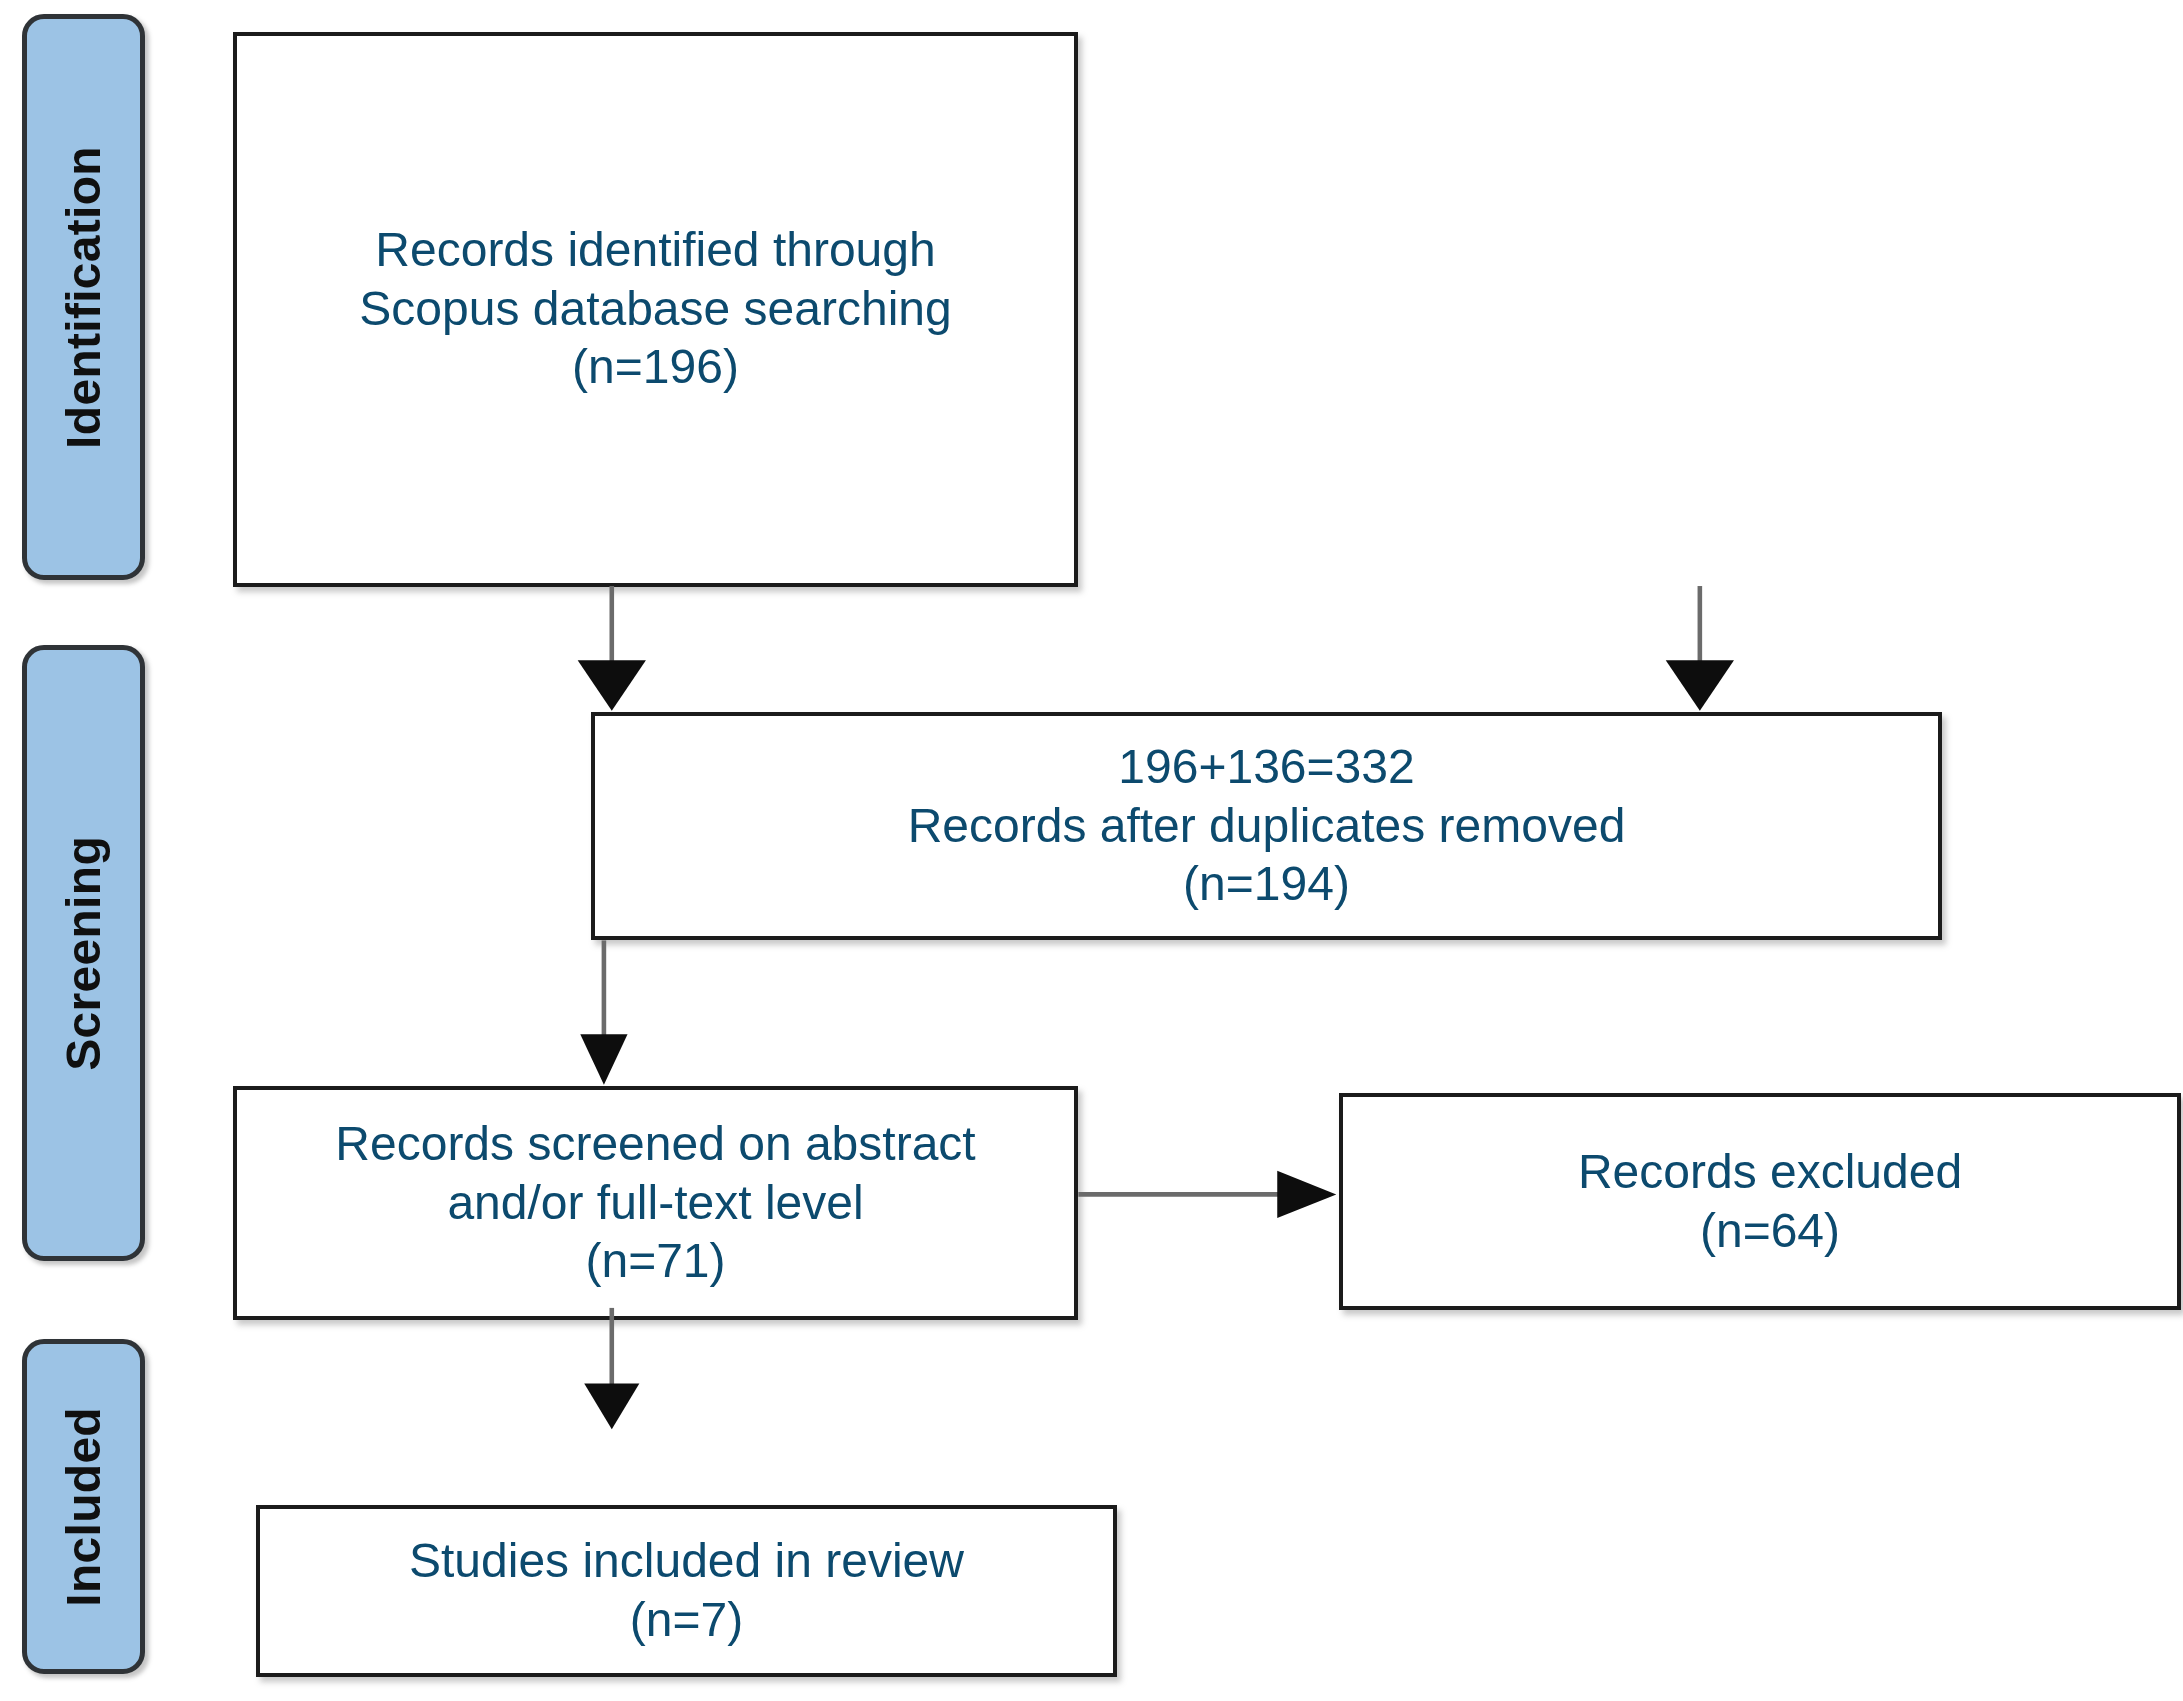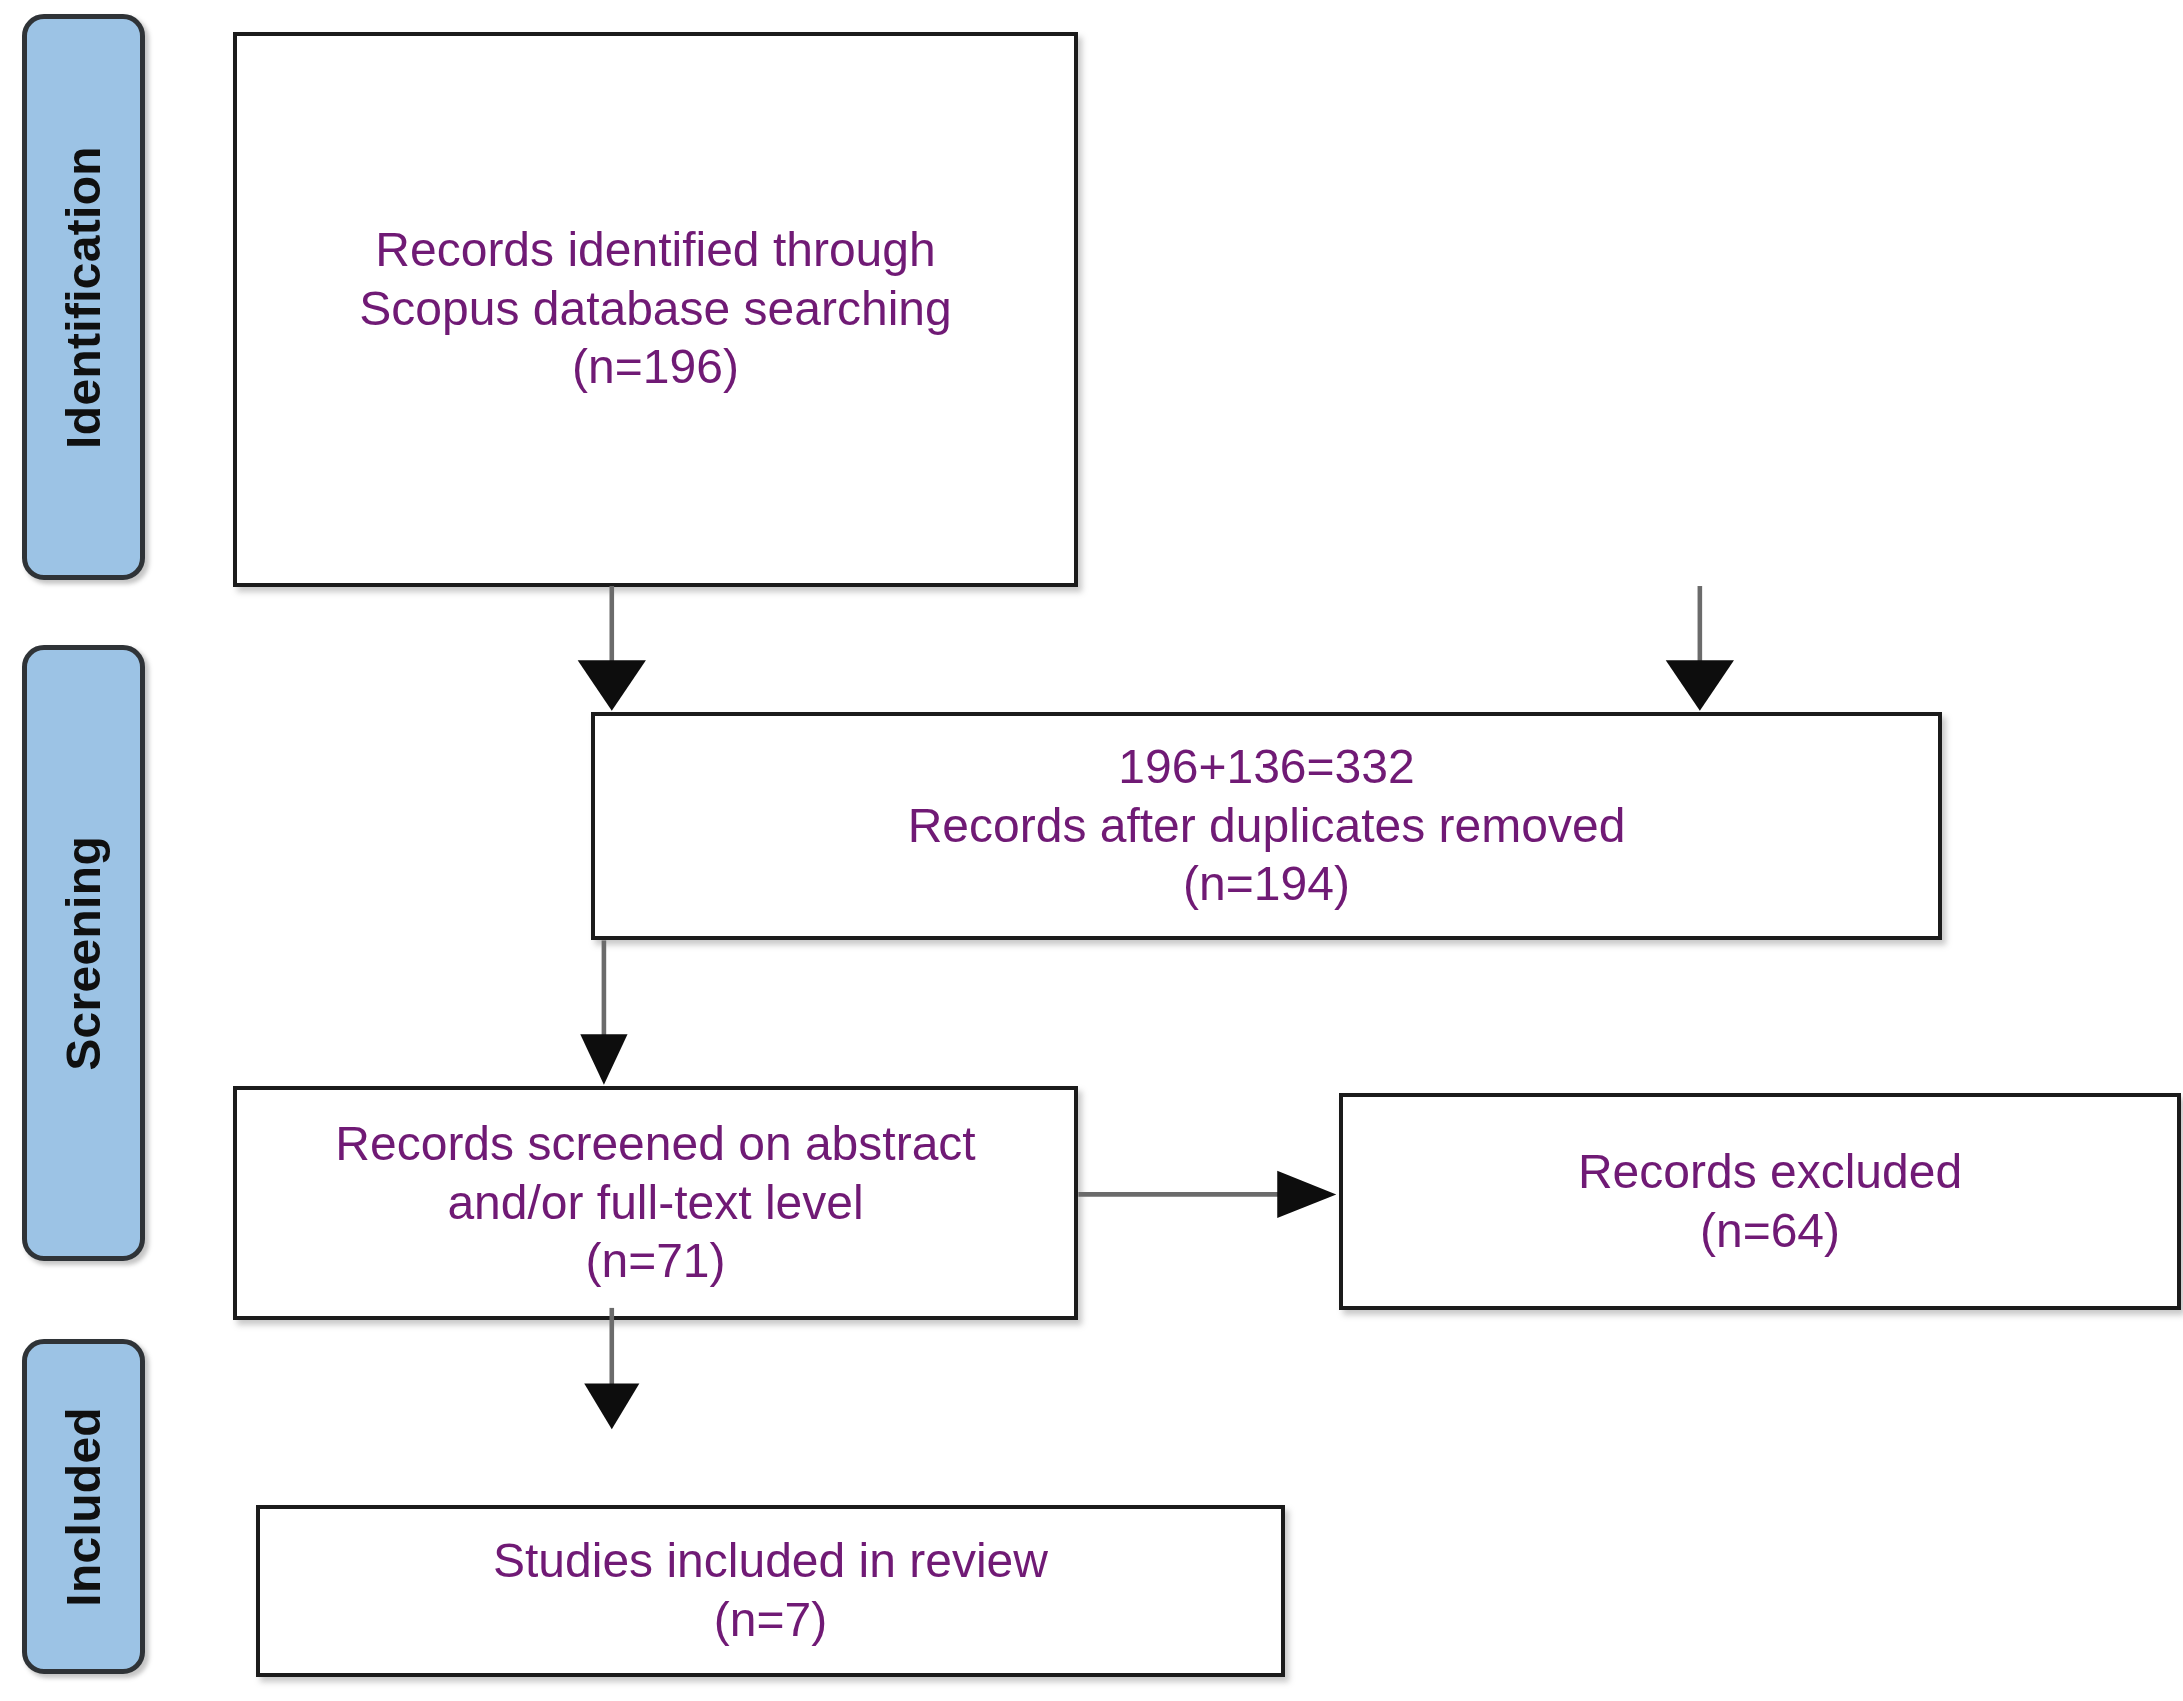--- a/index.html
+++ b/index.html
@@ -57,31 +57,31 @@
     box-sizing: border-box;
     display: flex;
     align-items: center;
     justify-content: center;
     text-align: center;
     box-shadow: 3.9px 4.6px 5.9px rgba(120,120,120,0.40);
   }
   .flow-box .box-text {
     font-size: 48px;
     line-height: 1.22;
-    color: #701a75;
+    color: #0c4a6e;
     padding: 0 22px;
     white-space: pre-line;
   }
 
   #box-scopus     { left: 233px;  top: 31.5px;   width: 845px; height: 555px; }
   #box-wos        { left: 1339px; top: 31.5px;   width: 842px; height: 555px; }
   #box-duplicates { left: 591px;  top: 712px; width: 1351px; height: 228px; }
   #box-screened   { left: 233px;  top: 1086px; width: 845px; height: 234px; }
   #box-excluded   { left: 1339px; top: 1093px; width: 842px; height: 217px; padding-left: 20px; }
-  #box-included   { left: 256px;  top: 1505px; width: 1029px; height: 172px; }
+  #box-included   { left: 256px;  top: 1505px; width: 861px; height: 172px; }
 
   
   #connectors {
     position: absolute;
     left: 0; top: 0;
     width: 2183px;
     height: 1701px;
     pointer-events: none;
   }
 </style>

